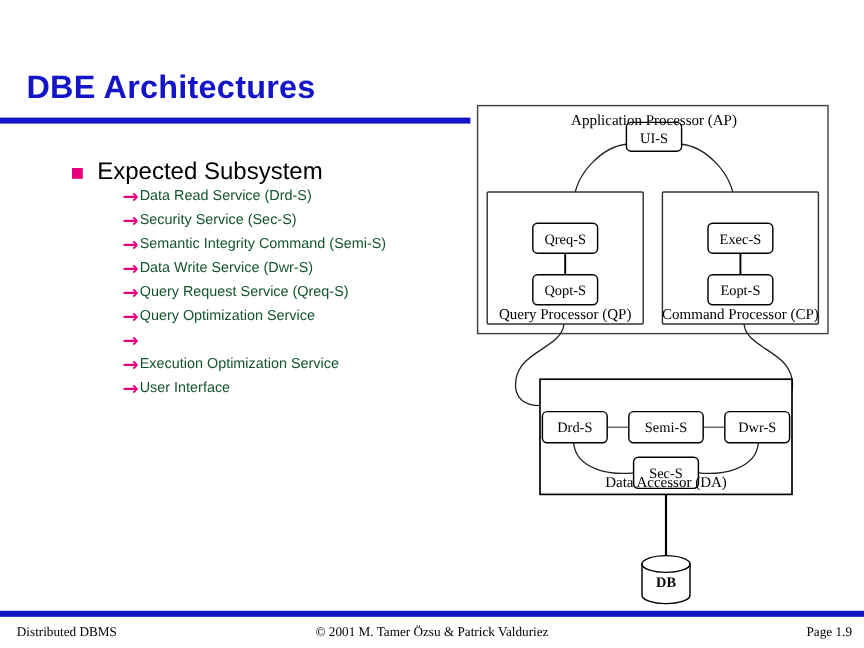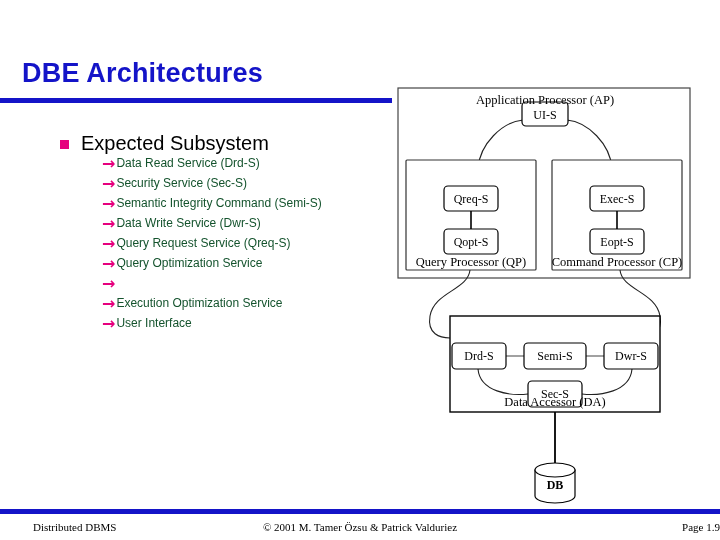--- a/index.html
+++ b/index.html
@@ -101,23 +101,23 @@
     background: #1414c8;
   }
   .footer-txt {
     position: absolute;
     top: 521px;
     font-family: "Liberation Serif", serif;
     font-size: 11px;
     color: #000000;
     white-space: nowrap;
   }
-  #footer-left  { left: 14px; margin-left: 19px; }
+  #footer-left  { left: 14px; }
   #footer-center{ left: 0; width: 720px; text-align: center; }
-  #footer-right { right: 0; }
+  #footer-right { right: 10px; }
 </style>
 </head>
 <body>
 
 <div id="slide-title">DBE Architectures</div>
 <div id="title-rule"></div>
 
 <div id="body-block">
 
   <div class="lvl1">

